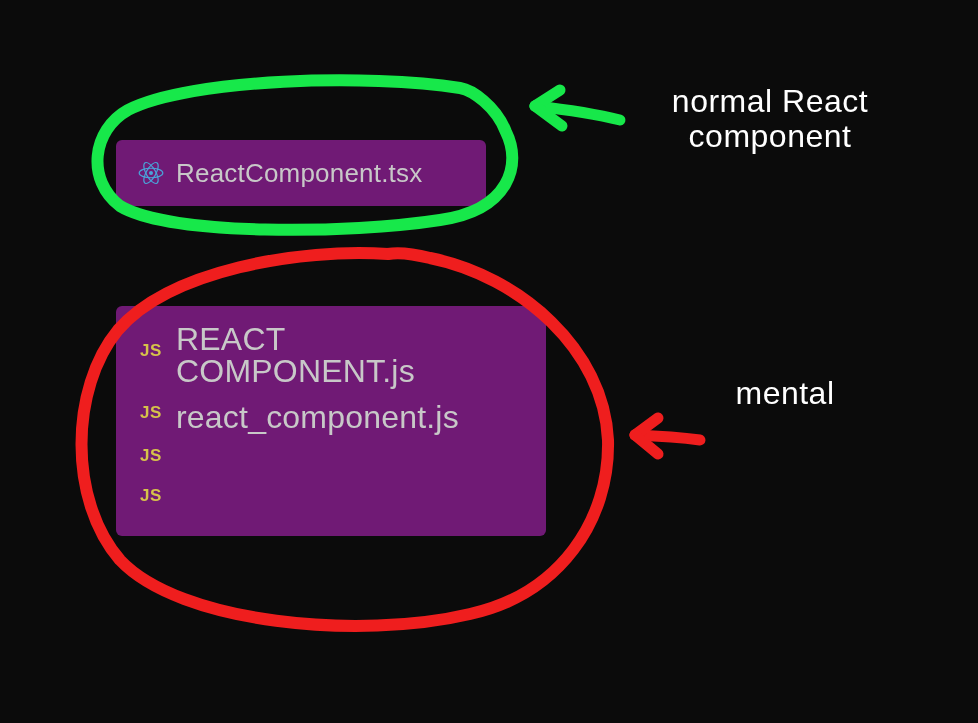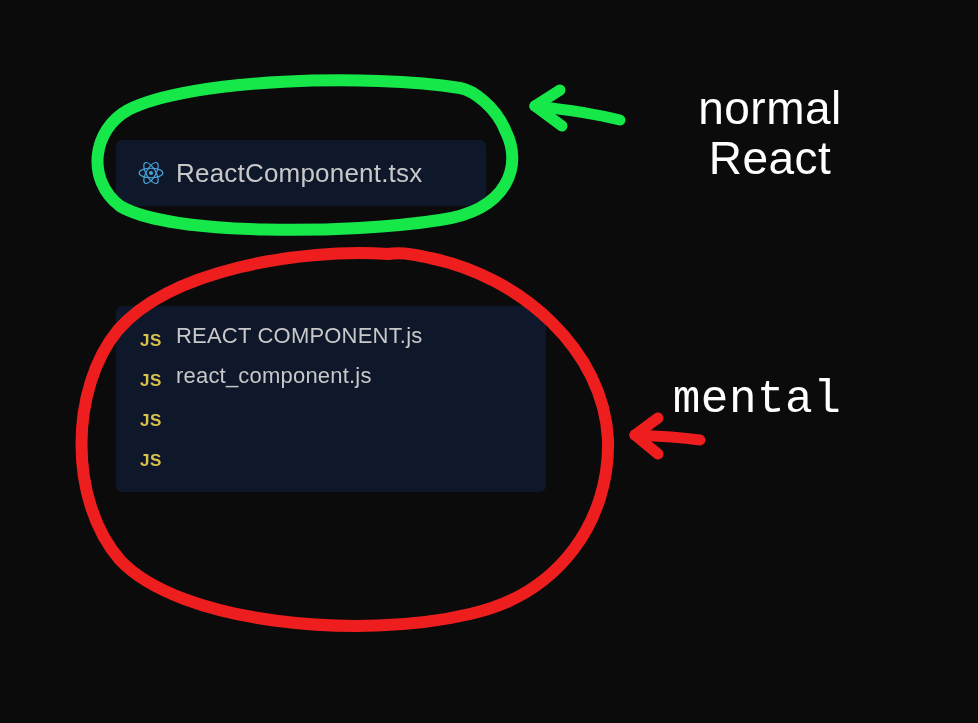--- a/index.html
+++ b/index.html
@@ -6,21 +6,21 @@
   body {
     width: 978px;
     height: 723px;
     background: #0b0b0b;
     position: relative;
     font-family: -apple-system, BlinkMacSystemFont, "Segoe UI", sans-serif;
     overflow: hidden;
   }
   .file-list {
     position: absolute;
-    background: #0f172a;
+    background: #701a75;
     border-radius: 6px;
     padding: 8px 0;
   }
   .file-list.top {
     left: 116px;
     top: 140px;
     width: 370px;
     padding: 14px 0;
   }
   .file-list.bottom {
@@ -33,53 +33,53 @@
     display: flex;
     align-items: center;
     gap: 12px;
     padding: 6px 22px;
     line-height: 1;
   }
   .file-row .icon {
     width: 26px;
     height: 26px;
     display: flex;
-    align-items: flex-end;
+    align-items: flex-start;
     justify-content: center;
     flex-shrink: 0;
   }
   .file-row .filename {
     color: #c8c8c8;
     font-size: 26px;
     font-weight: 400;
     letter-spacing: 0.2px;
   }
-  .file-list.bottom .filename { font-size: 22px; }
+  .file-list.bottom .filename { font-size: 32px; }
   .file-list.bottom .file-row { padding: 7px 22px; }
 
   .js-badge {
     font-family: Arial, sans-serif;
     font-weight: 800;
     font-size: 17px;
     color: #d6c24a;
     letter-spacing: 0.5px;
   }
 
   .label {
     position: absolute;
     color: #fff;
     font-family: Impact, "Arial Black", sans-serif;
     font-weight: 400;
-    font-size: 46px;
+    font-size: 32px;
     line-height: 1.08;
     text-align: center;
     letter-spacing: 0.5px;
   }
   .label.top { left: 640px; top: 84px; width: 260px; }
-  .label.bottom { left: 652px; top: 376px; width: 210px; font-family: Liberation Mono, monospace; }
+  .label.bottom { left: 680px; top: 376px; width: 210px; }
 
   svg.overlay {
     position: absolute;
     left: 0; top: 0;
     width: 978px; height: 723px;
     pointer-events: none;
   }
 
   .react-icon svg { width: 26px; height: 26px; }
 </style>
@@ -122,20 +122,21 @@
   </div>
   <div class="file-row">
     <span class="icon">
         <span class="js-badge">JS</span>
       </span>
   </div>
 </div>
 
 <div class="label top">
   <span>normal React</span><br>
+  <span>component</span>
 </div>
 <div class="label bottom">
   <span>mental</span><br>
 </div>
 
 <svg class="overlay">
 
   <path d="M 460 88
            C 370 74, 190 78, 128 110
            C 92 130, 86 180, 120 206

